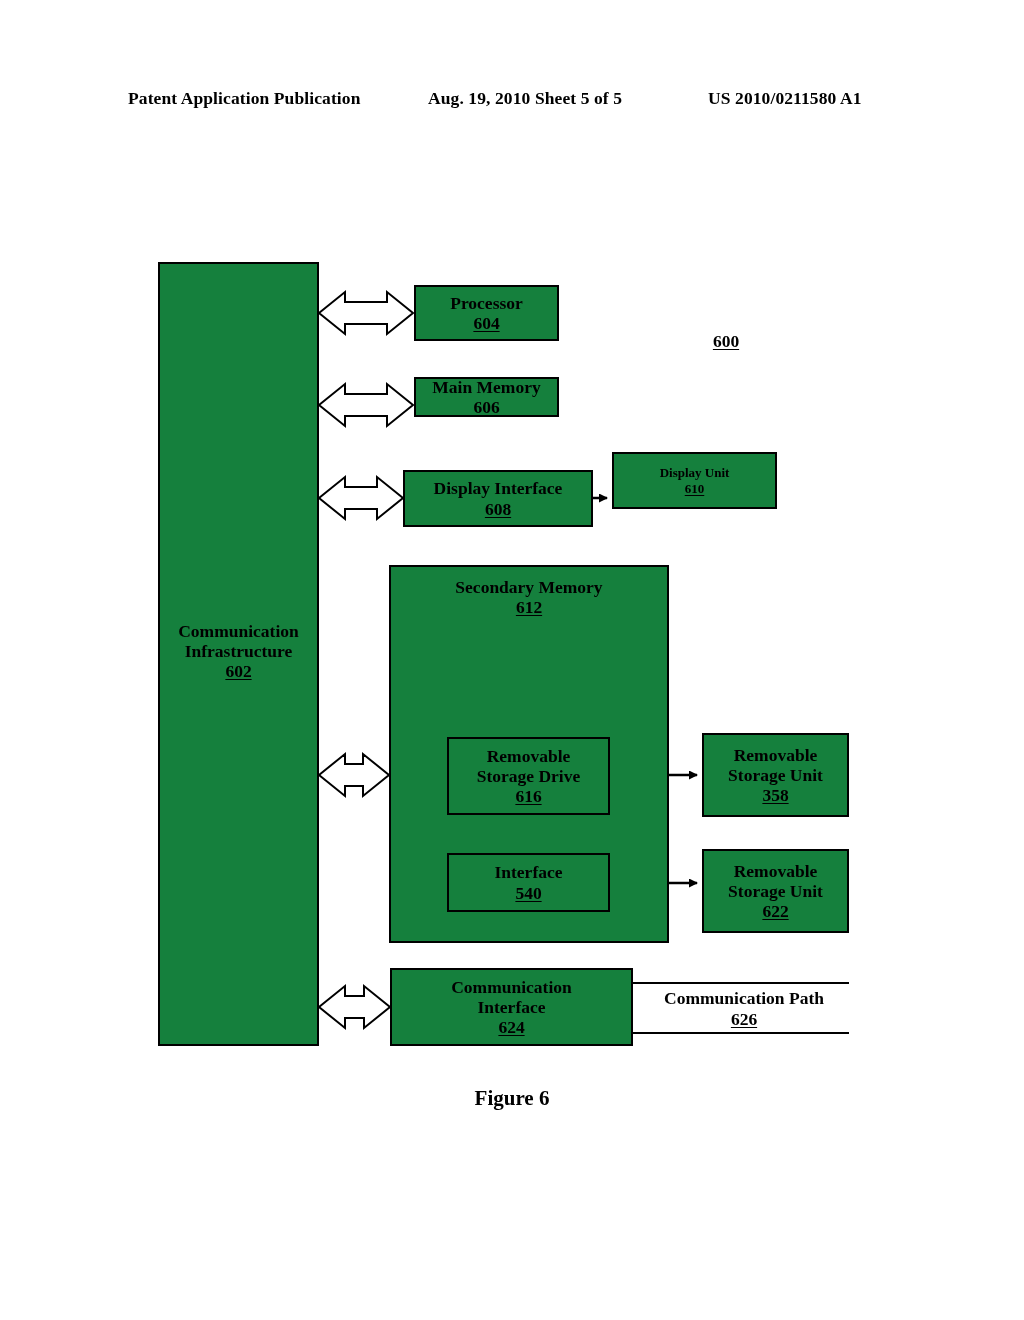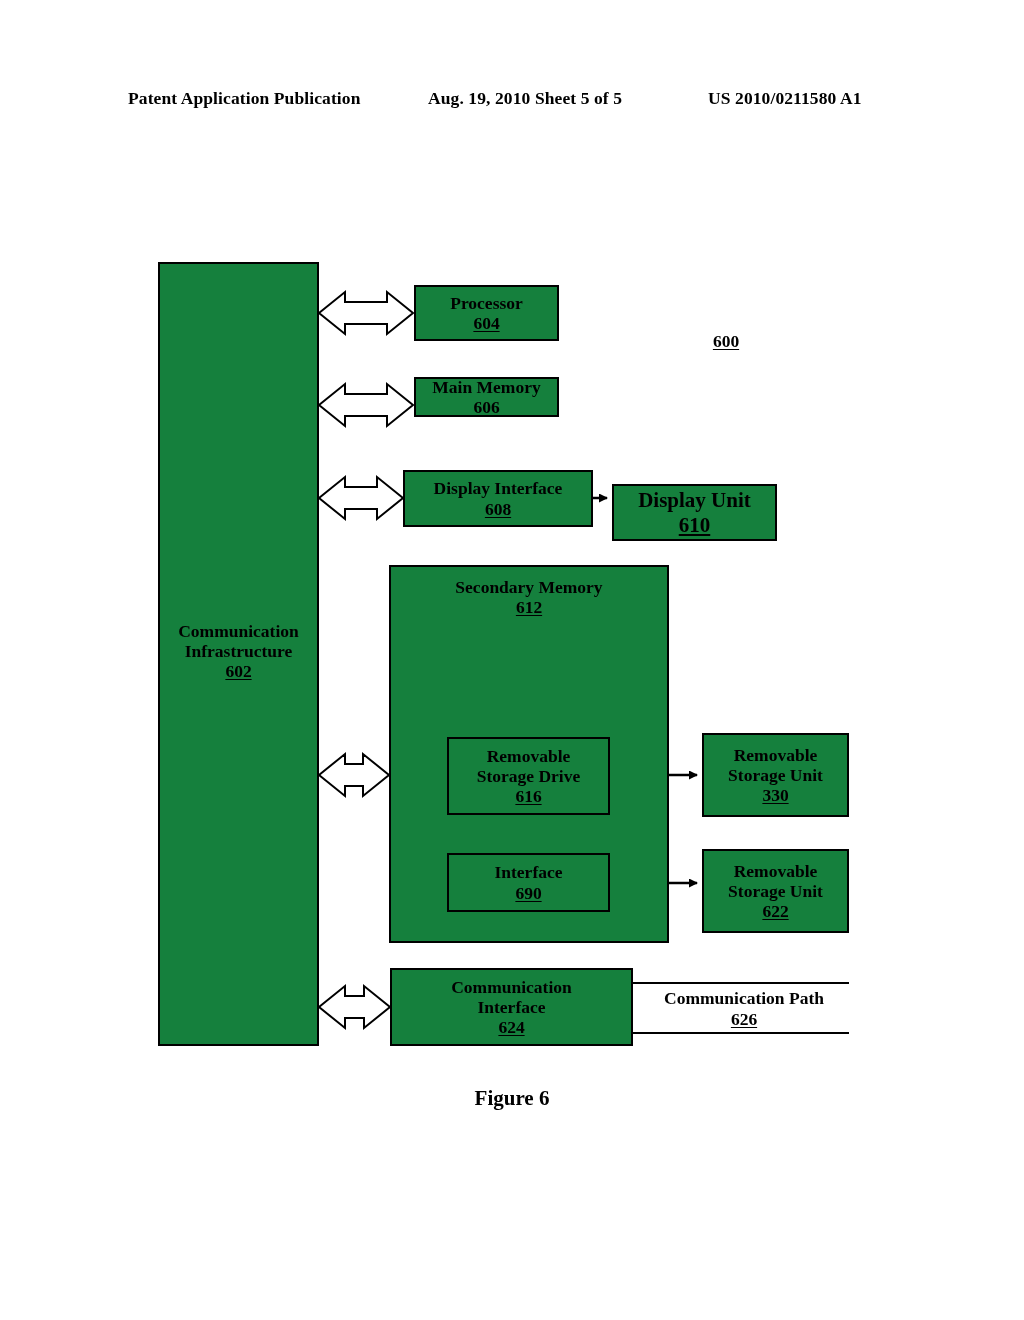--- a/index.html
+++ b/index.html
@@ -68,21 +68,21 @@
     left: 158px; top: 262px; width: 161px; height: 784px;
     font-size: 17.5px;
   }
   #box-infrastructure .inner {
     margin-top: -6px;
   }
 
   #box-processor     { left: 414px; top: 285px; width: 145px; height: 56px; font-size: 17.5px; }
   #box-mainmemory    { left: 414px; top: 377px; width: 145px; height: 40px; font-size: 17.5px; }
   #box-displayif     { left: 403px; top: 470px; width: 190px; height: 57px; font-size: 17.5px; }
-  #box-displayunit   { left: 612px; top: 484px; width: 165px; height: 57px; font-size: 21px; }
+  #box-displayunit   { left: 612px; top: 452px; width: 165px; height: 57px; font-size: 13px; }
 
   #box-secondarymem  {
     left: 389px; top: 565px; width: 280px; height: 378px;
     font-size: 17.5px;
     justify-content: flex-start;
     padding-top: 10px;
   }
   #box-secondarymem .sm-head { width: 100%; }
 
   #box-harddisk      { left: 447px; top: 641px; width: 163px; height: 56px; font-size: 17.5px; }
@@ -246,27 +246,27 @@
 
 
   <div class="box" id="box-removdrive">
     <span class="ttl">Removable</span>
     <span class="ttl">Storage Drive</span>
     <span class="num">616</span>
   </div>
 
   <div class="box" id="box-interface620">
     <span class="ttl">Interface</span>
-    <span class="num">690</span>
+    <span class="num">540</span>
   </div>
 
   <div class="box" id="box-rsu618">
     <span class="ttl">Removable</span>
     <span class="ttl">Storage Unit</span>
-    <span class="num">330</span>
+    <span class="num">358</span>
   </div>
 
   <div class="box" id="box-rsu622">
     <span class="ttl">Removable</span>
     <span class="ttl">Storage Unit</span>
     <span class="num">622</span>
   </div>
 
   <div class="box" id="box-comminterface">
     <span class="ttl">Communication</span>

